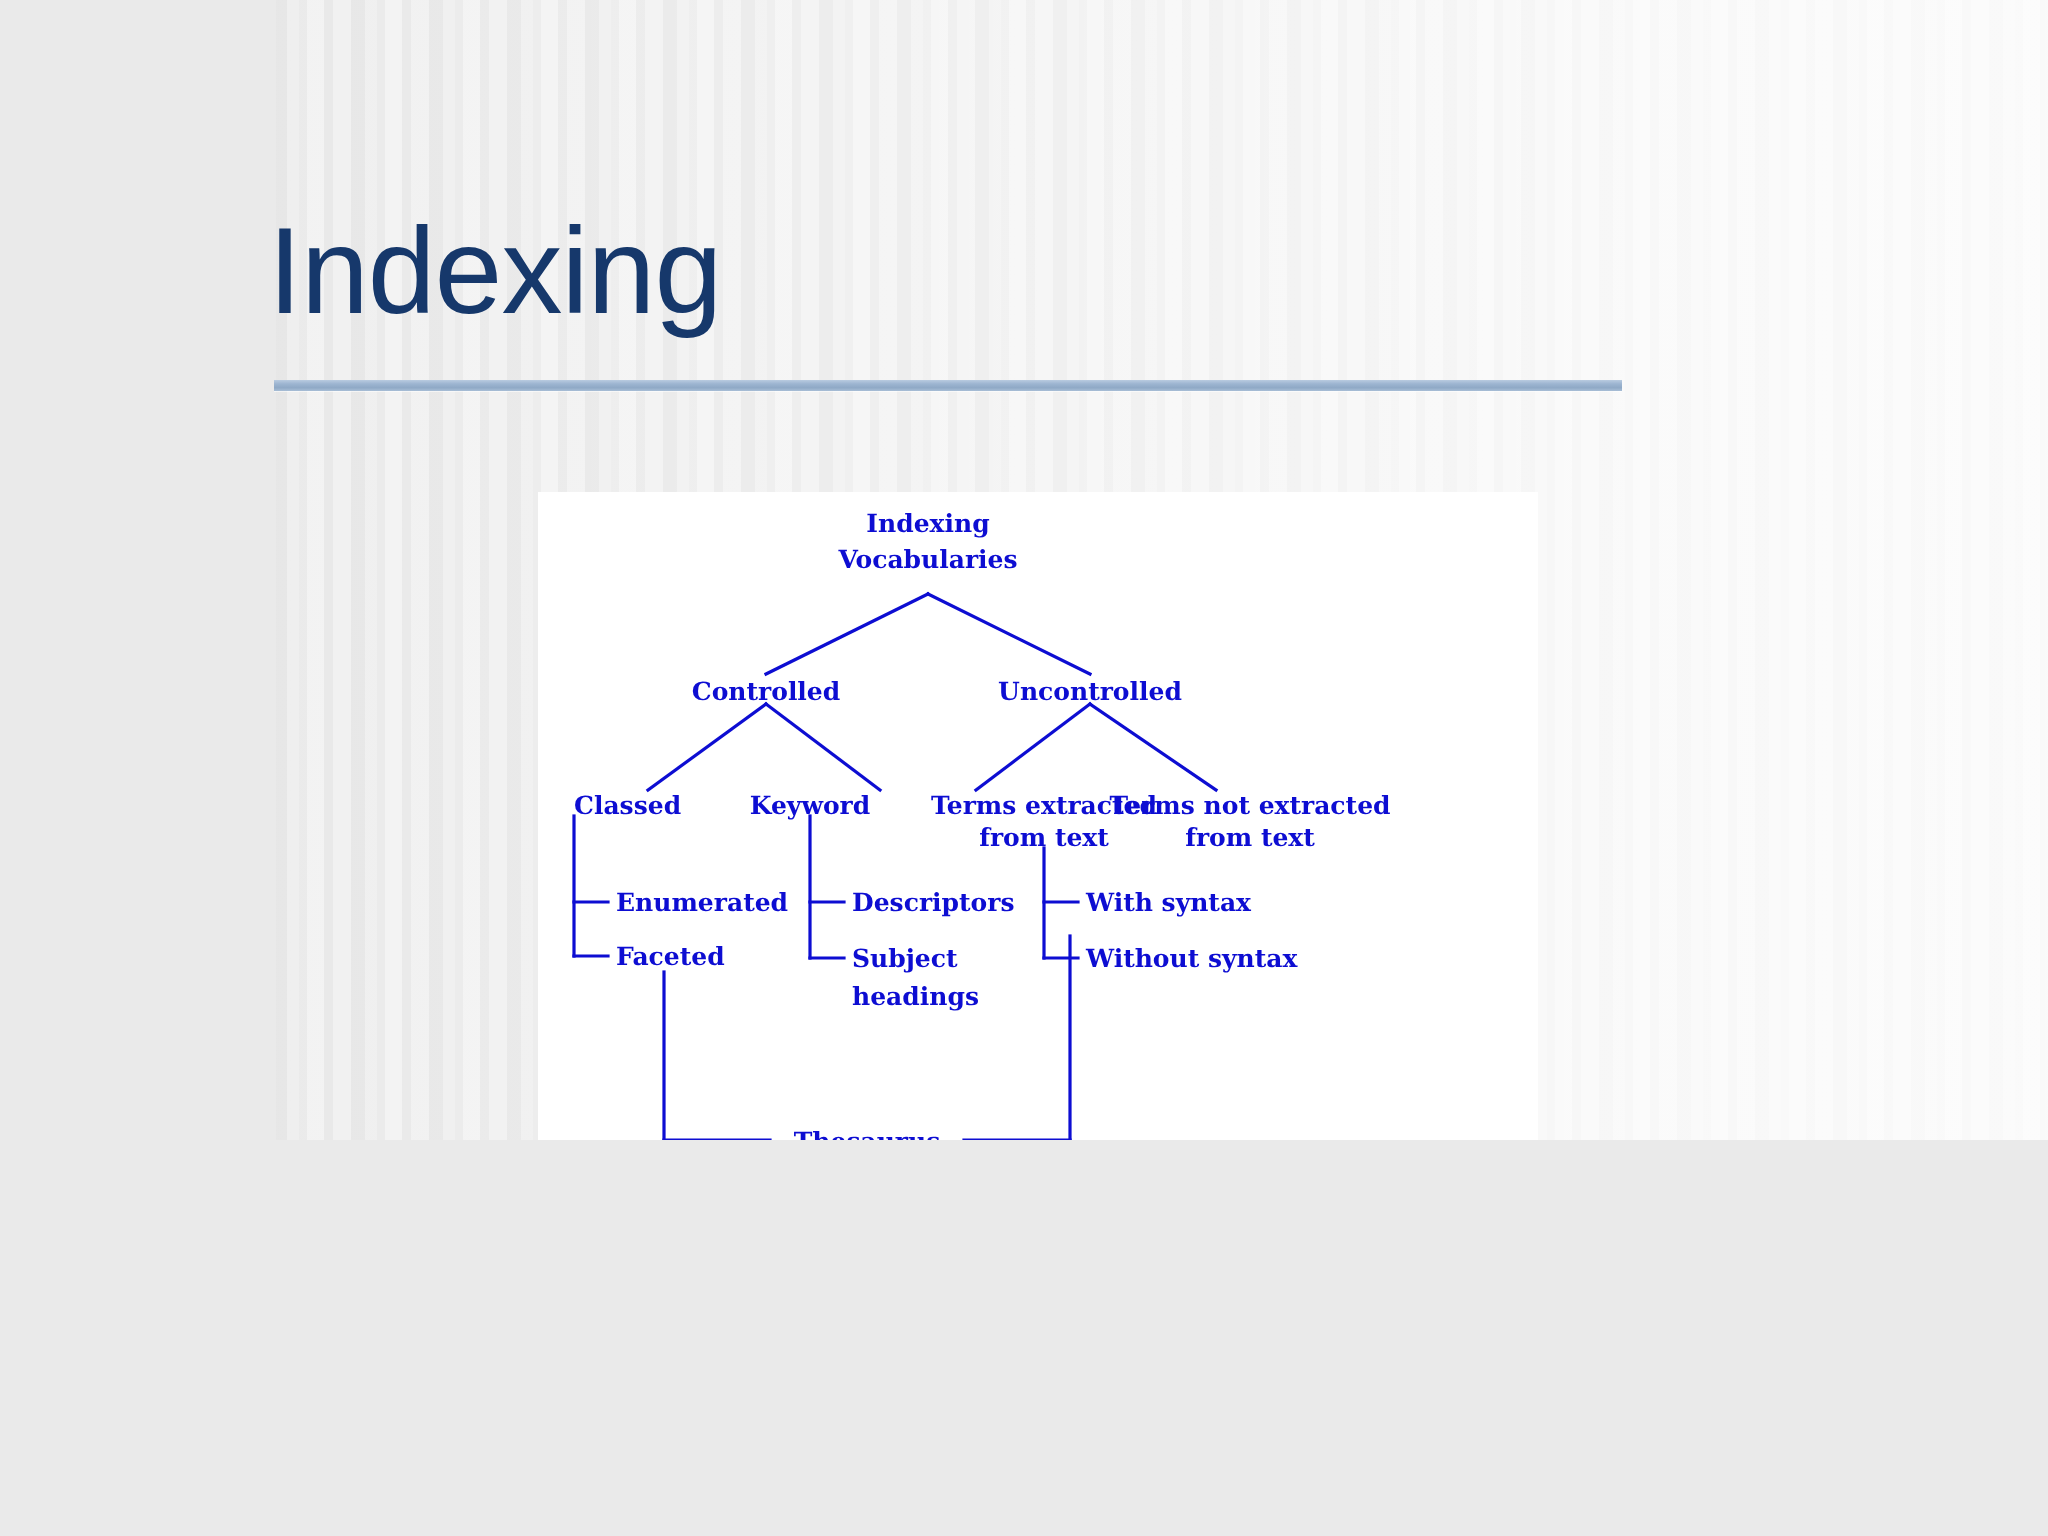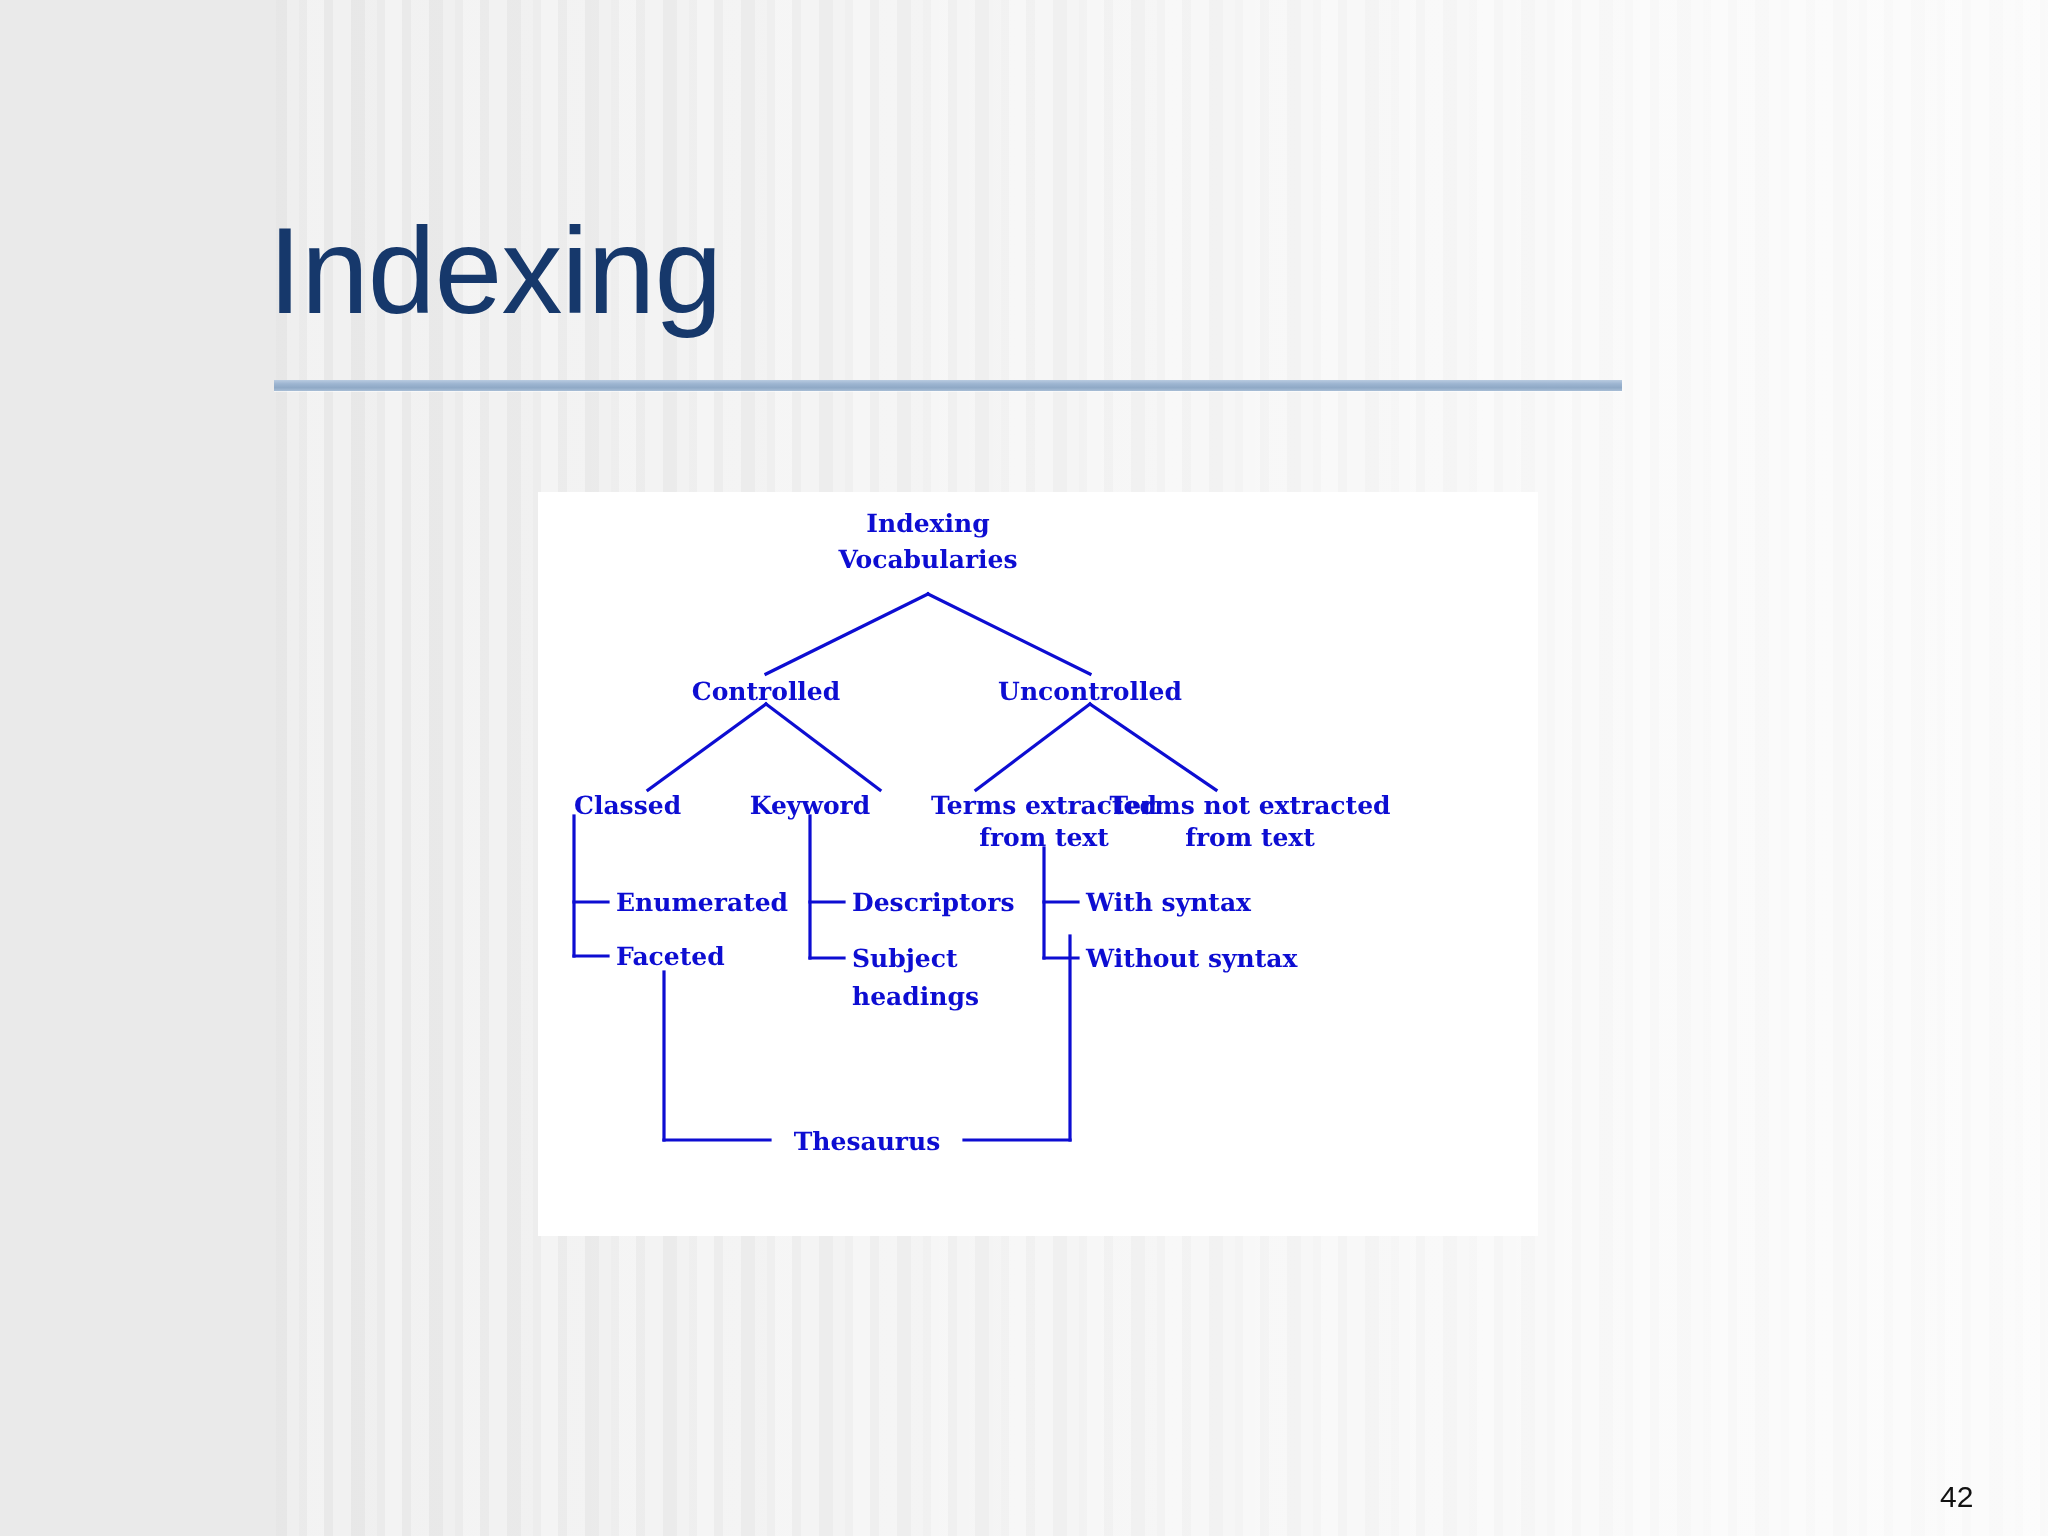--- a/index.html
+++ b/index.html
@@ -2,21 +2,21 @@
 <html><head>
 <meta charset="utf-8">
 <style>
   html,body{margin:0;padding:0;}
   body{
     width:2048px;height:1536px;overflow:hidden;
     background:#eaeaea;
     font-family:"Liberation Sans", sans-serif;
   }
   #slide{
-    position:relative;width:2048px;height:1536px;
+    position:relative;width:2048px;height:1140px;
     background:#eaeaea;
     overflow:hidden;
   }
   
   #stripes{
     position:absolute;left:273px;top:0;width:1775px;height:1536px;
     background:
       repeating-linear-gradient(to right,
         #e4e4e4 0px, #e4e4e4 14px,
         #ededed 14px, #ededed 26px,

